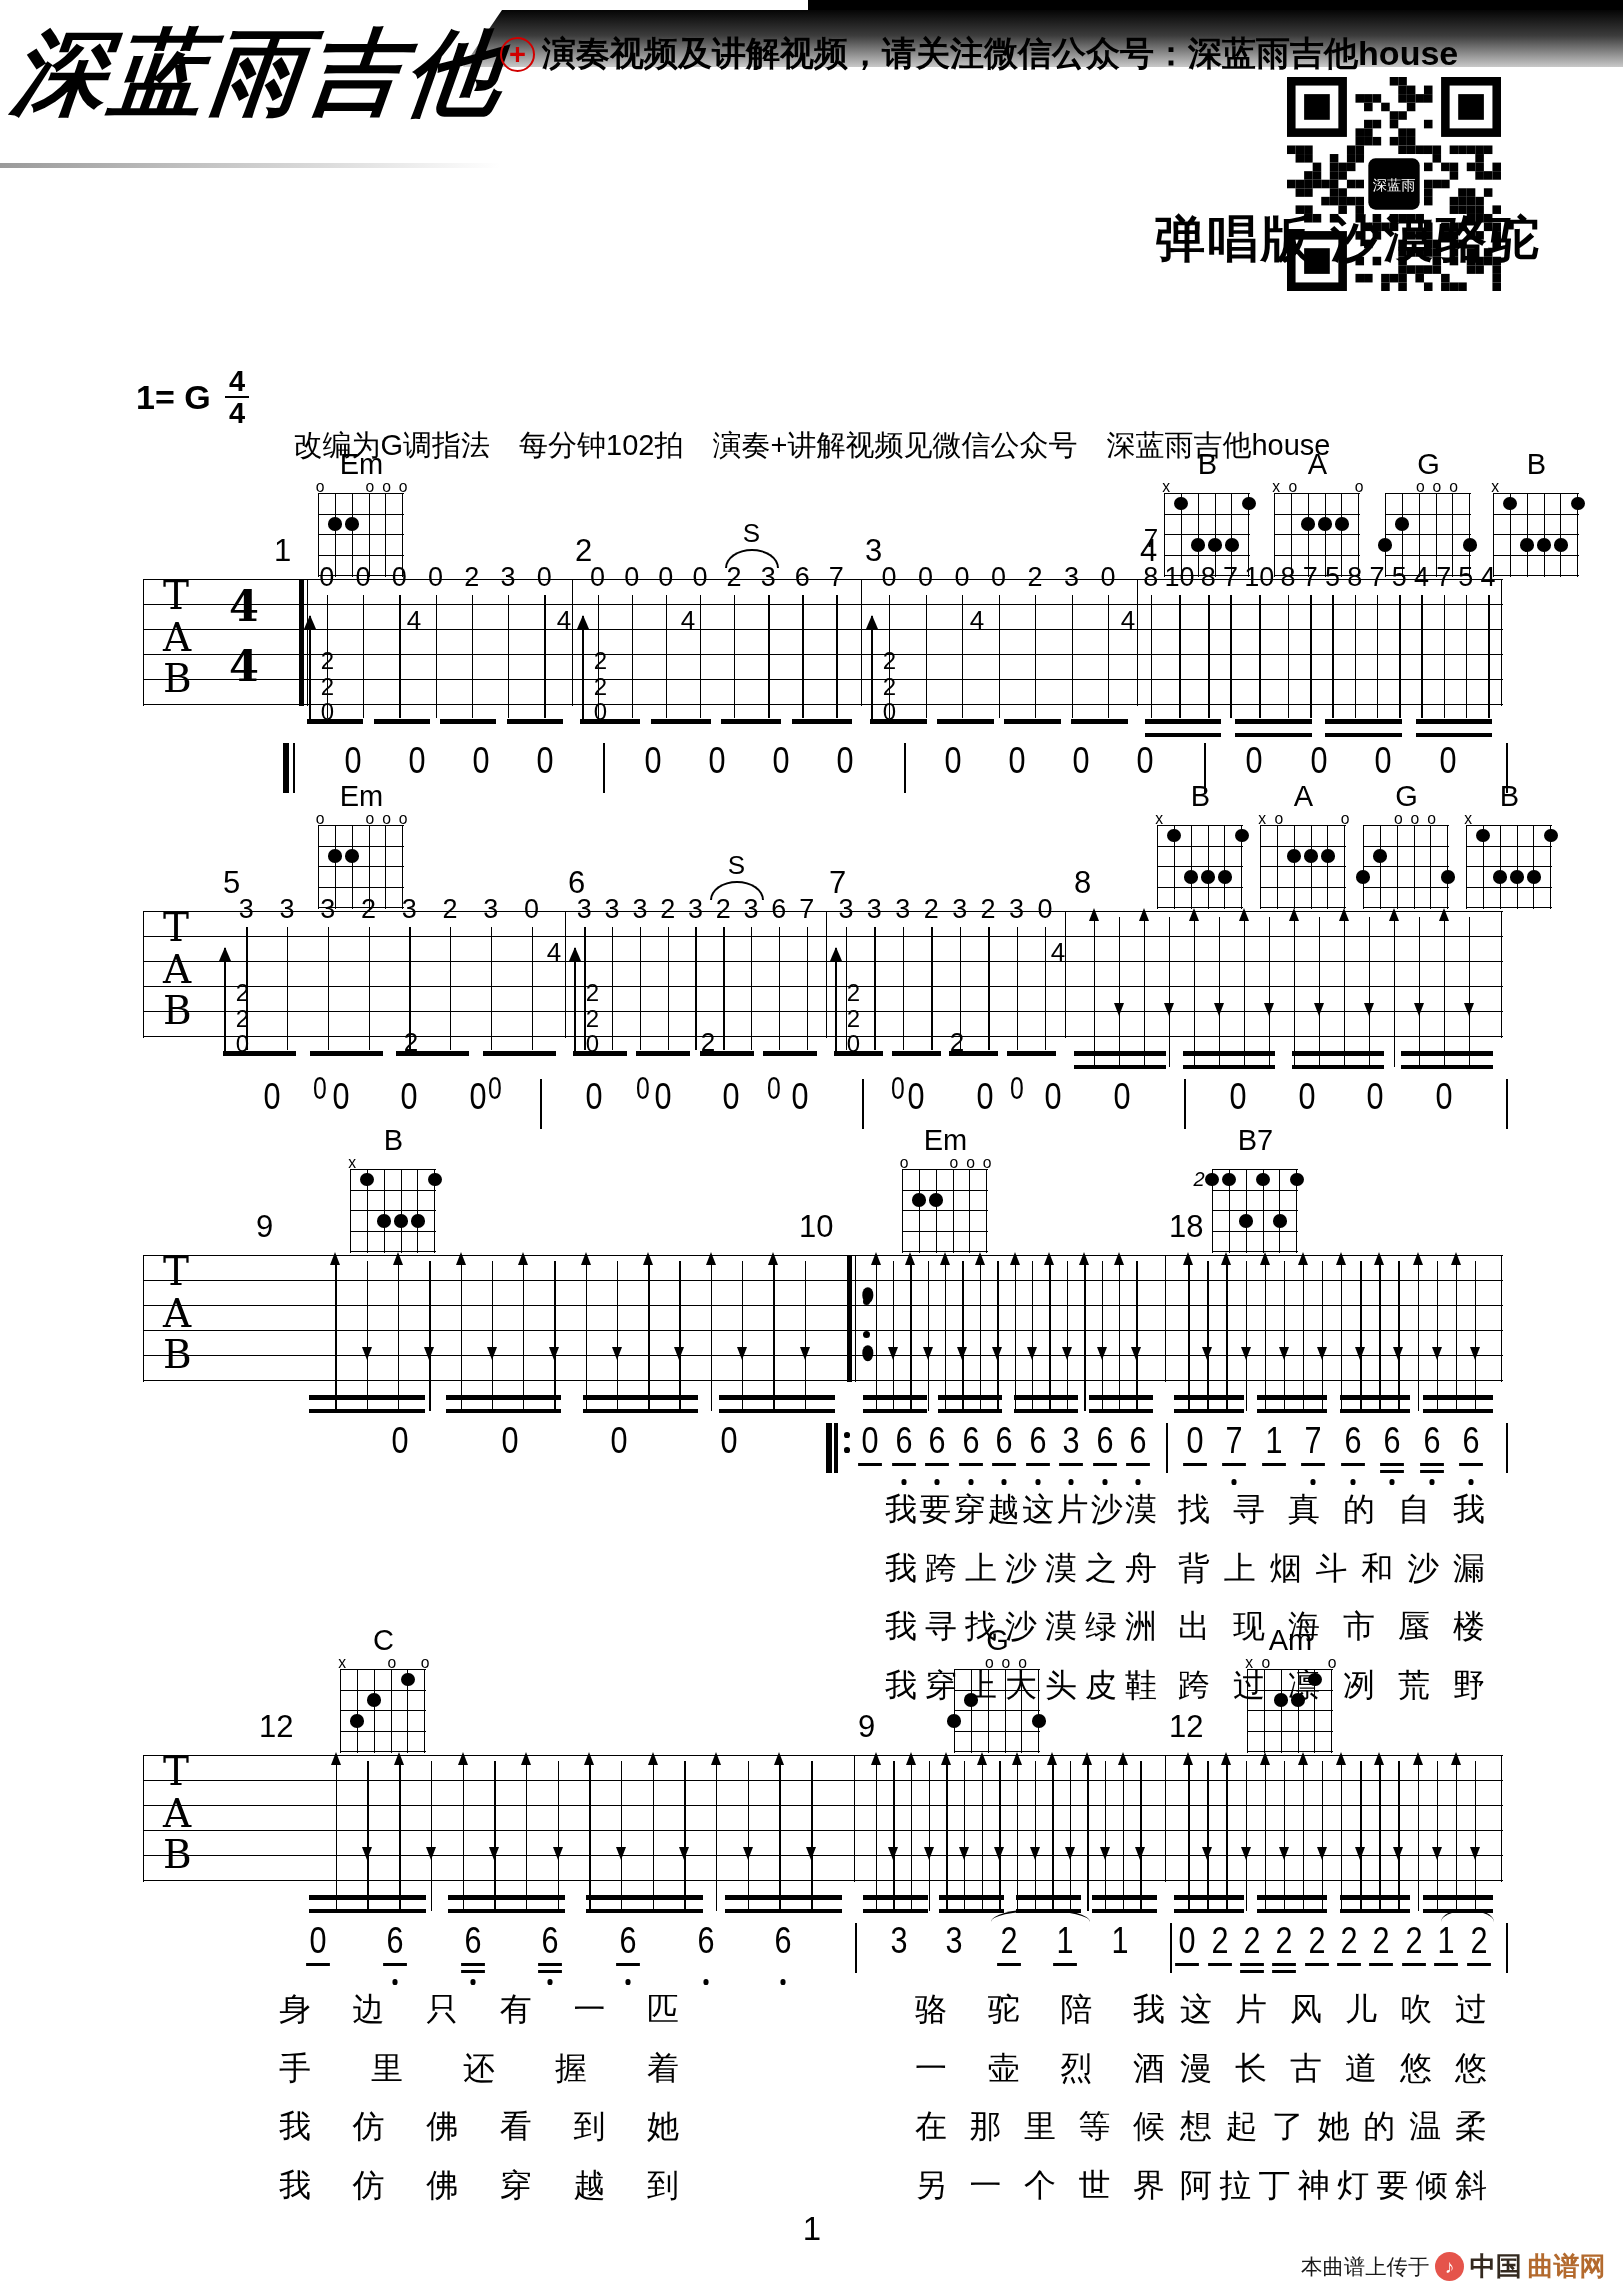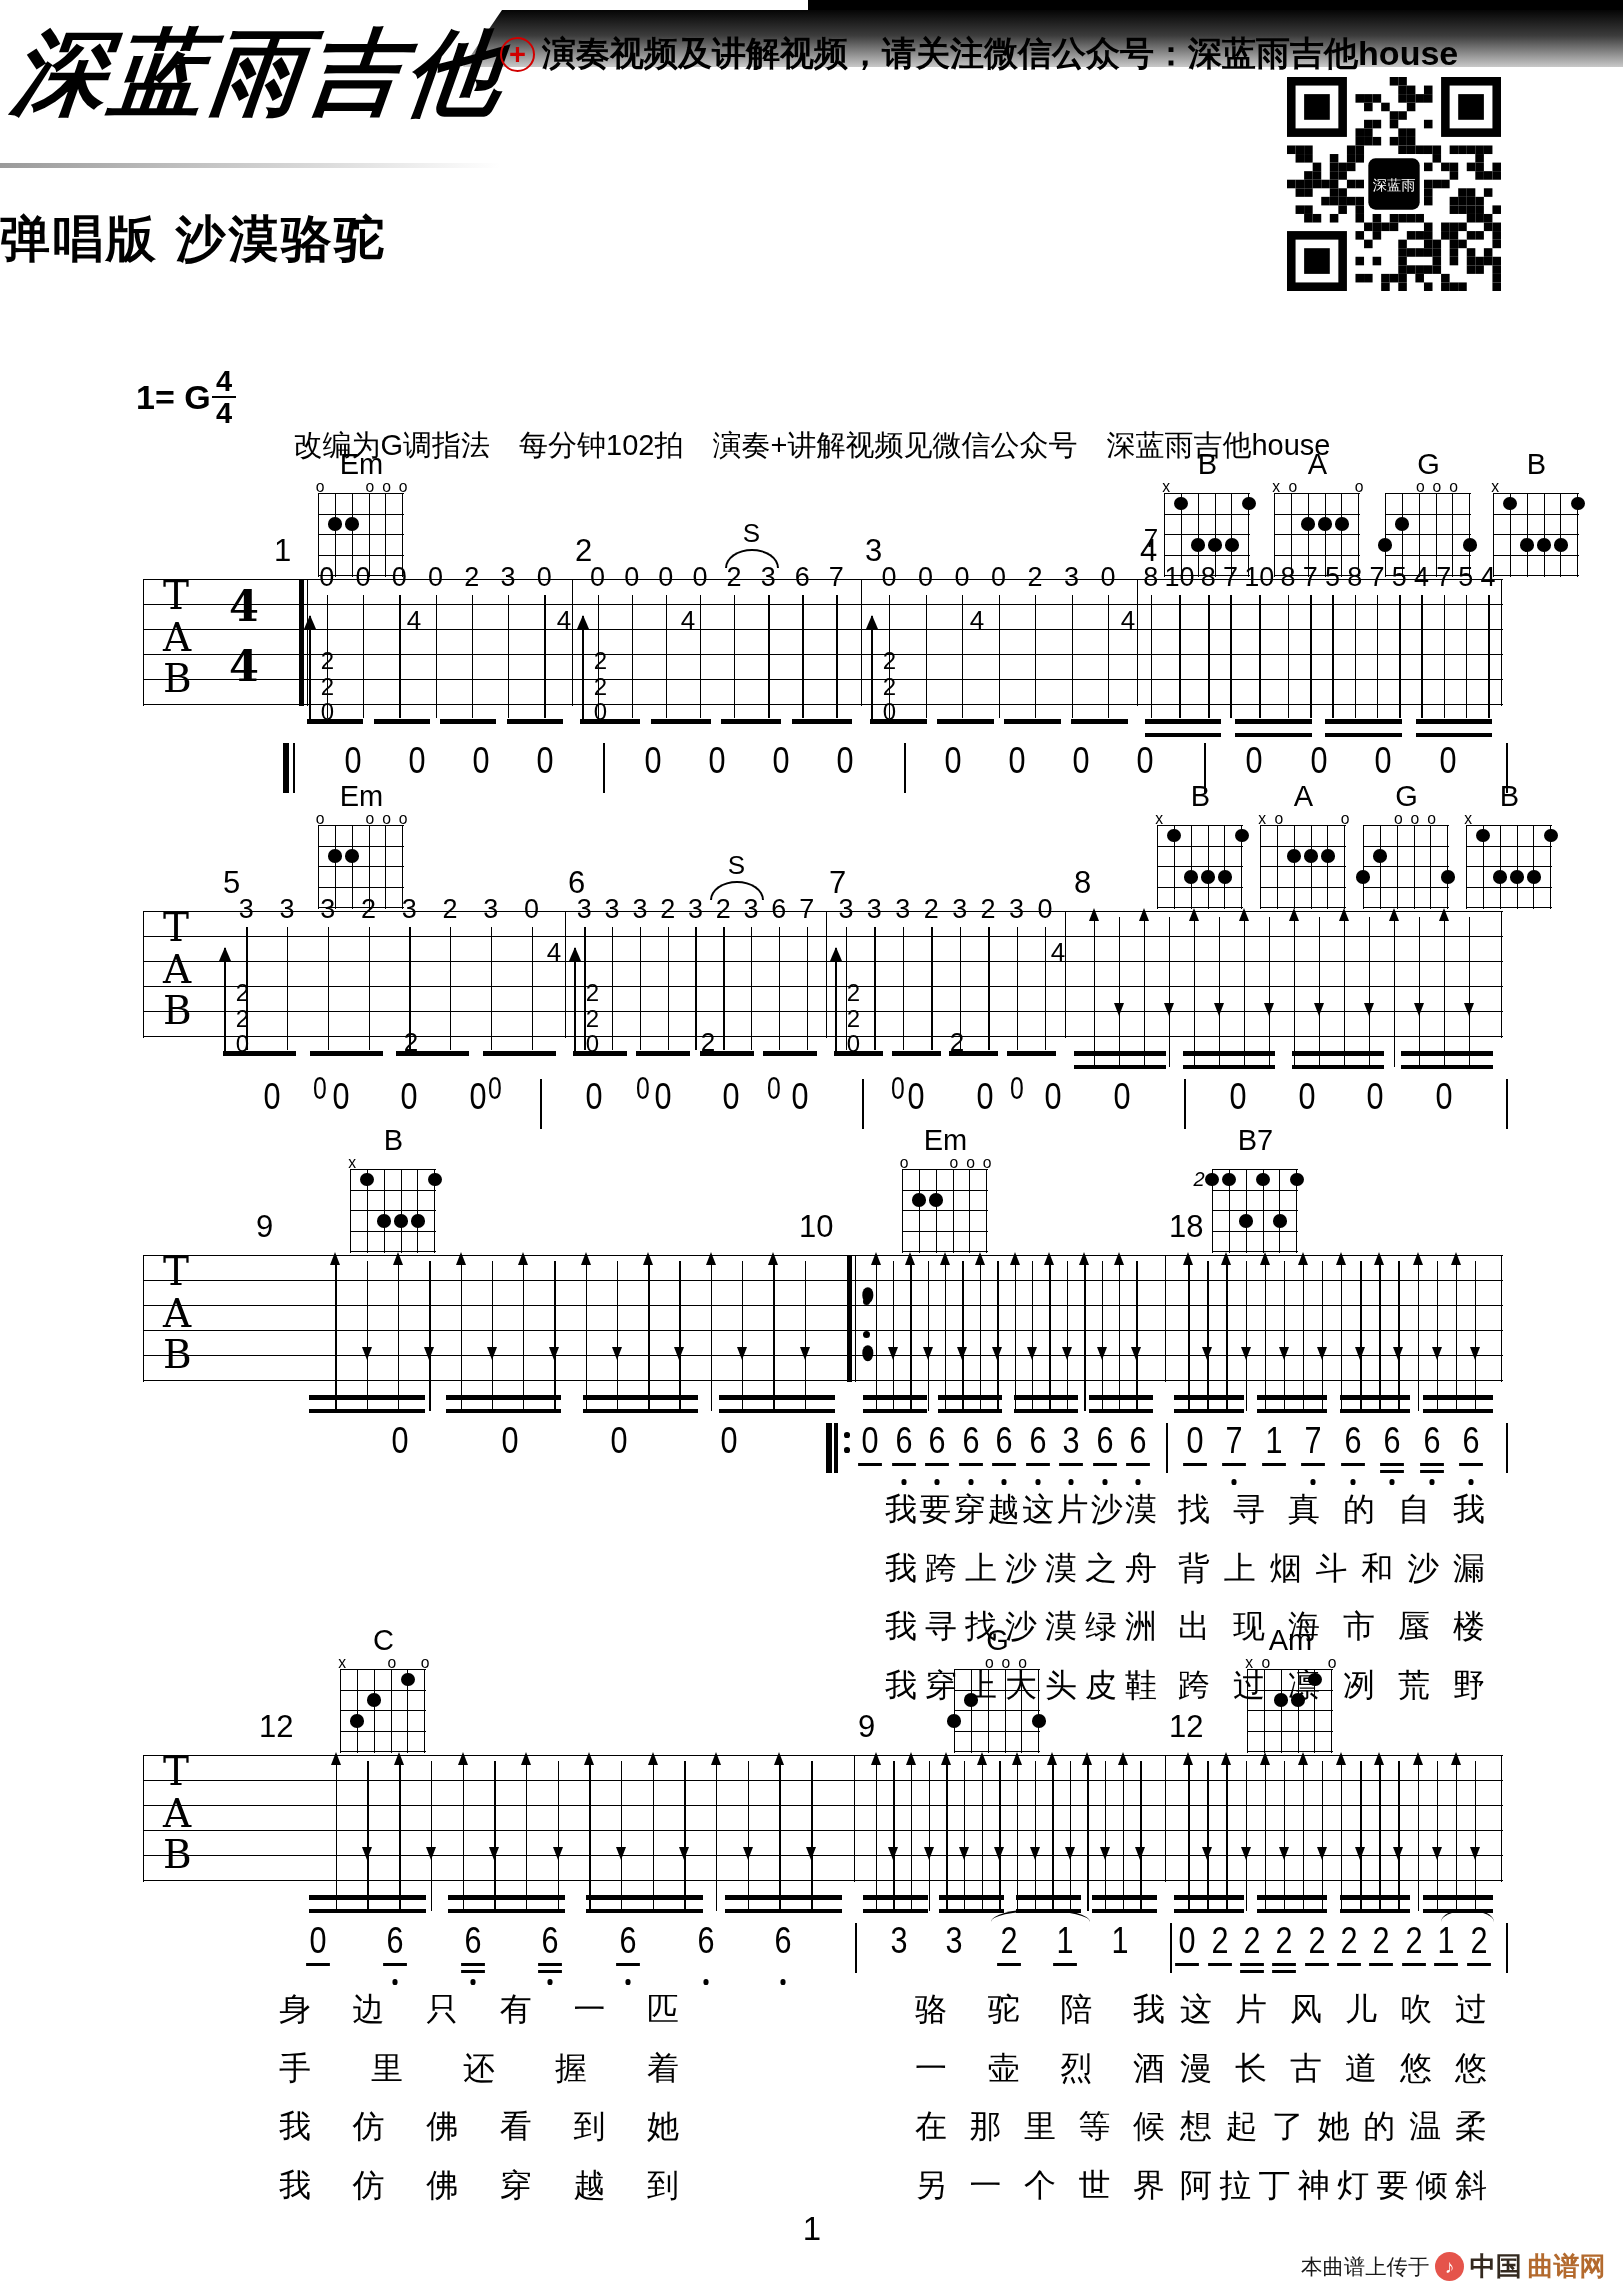--- a/index.html
+++ b/index.html
@@ -12,23 +12,23 @@
             clip-path:polygon(39px 0,100% 0,100% 100%,0 100%);}
   .logo{position:absolute;left:13px;top:10px;font-family:"DejaVu Serif","Liberation Serif",serif;
         font-size:94px;font-weight:bold;font-style:italic;letter-spacing:4.3px;transform:skewX(-6deg);}
   .logo-underline{position:absolute;left:0;top:163px;width:500px;height:5px;
         background:linear-gradient(to right,#9a9a9a,#fff);}
   .notice{position:absolute;left:500px;top:31px;font-size:34px;font-weight:bold;display:flex;align-items:center;gap:7.1px;}
   .plus-ico{display:inline-flex;align-items:center;justify-content:center;width:31px;height:31px;border-radius:50%;
         border:2.9px solid #d10000;color:#d10000;font-size:29px;font-weight:bold;line-height:1;}
   .qr{position:absolute;left:1287px;top:77px;width:214px;height:214px;}
   
-  .title{position:absolute;left:0;top:206px;width:1542px;text-align:left;font-size:50px;font-weight:bold;letter-spacing:2.9px;}
+  .title{position:absolute;left:0;top:206px;width:1542px;text-align:right;font-size:50px;font-weight:bold;letter-spacing:2.9px;}
   .subtitle{position:absolute;left:0;top:300px;width:1624px;text-align:center;font-size:30px;}
-  .keyline{position:absolute;left:136px;top:366px;font-size:34px;font-weight:bold;display:flex;align-items:center;gap:1px;}
+  .keyline{position:absolute;left:136px;top:366px;font-size:34px;font-weight:bold;display:flex;align-items:center;gap:14px;}
   .timesig{display:inline-flex;flex-direction:column;align-items:center;font-size:29px;line-height:1.05;}
   .timesig b{border-bottom:2.9px solid #000;padding:0 4.3px;}
   .infoline{position:absolute;left:0;top:426px;width:1624px;text-align:center;font-size:29px;}
   
   .sys{position:absolute;left:0;width:1624px;}
   .staff-line{position:absolute;left:143px;width:1360px;height:1.4px;background:#000;}
   .bar{position:absolute;top:0;height:127px;width:1.4px;background:#000;}
   .bar.th{width:5px;}
   .rep-dot{position:absolute;width:7.1px;height:7.1px;border-radius:50%;background:#000;}
   .tab-letter{position:absolute;font-family:"DejaVu Serif","Liberation Serif",serif;font-size:39px;line-height:1;}

